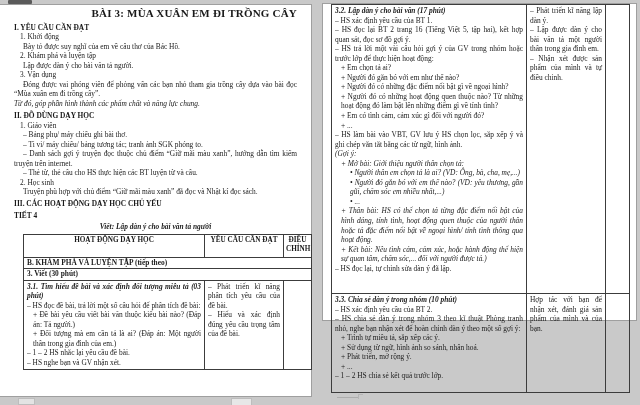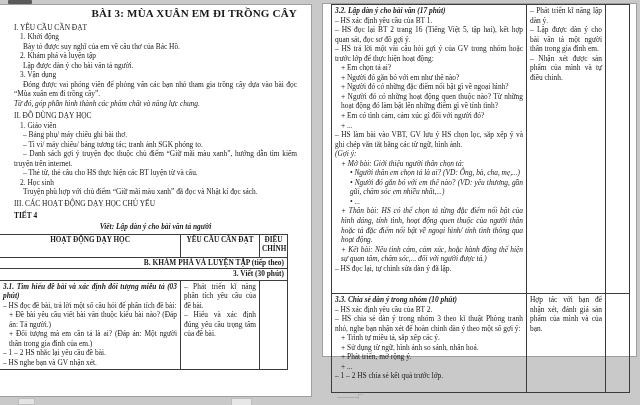--- a/index.html
+++ b/index.html
@@ -5,42 +5,42 @@
   html,body{margin:0;padding:0;}
   body{
     width:640px;height:405px;position:relative;overflow:hidden;
     background:#c9c9c9;
     font-family:"Liberation Serif","DejaVu Serif",serif;
     color:#1a1a1a;
     -webkit-font-smoothing:antialiased;
   }
   .page{position:absolute;background:#ffffff;border:1px solid #9f9f9f;box-sizing:border-box;}
   #left-page{left:-2px;top:4px;width:314px;height:393px;}
-  #right-page{left:322px;top:3px;width:315px;height:354px;}
+  #right-page{left:322px;top:3px;width:315px;height:318px;}
   .page-inner{padding:4px 14px 0 15px;}
 
   .ln{font-size:7.4px;line-height:9.55px;text-align:justify;}
   .it{font-style:italic;}
   .bi{font-weight:bold;font-style:italic;}
   .sub{padding-left:6px;font-weight:normal;}
   .p-ind{text-indent:9px;}
   .plus{padding-left:6px;}
   .bullet{padding-left:15px;}
 
   .doc-title{font-size:11px;font-weight:bold;text-align:right;margin-bottom:4px;letter-spacing:.2px;}
-  .sec-h{font-weight:normal;margin-top:2.5px;}
+  .sec-h{font-weight:bold;margin-top:2.5px;}
   .tiet{font-weight:bold;text-align:left;margin-top:2px;}
   .tbl-caption{font-weight:bold;text-align:center;margin-top:1.5px;margin-bottom:2px;font-style:italic;}
 
   table{border-collapse:collapse;table-layout:fixed;}
   td,th{border:1px solid #3c3c3c;vertical-align:top;overflow:hidden;box-sizing:border-box;padding:0 3px;}
   th{font-size:7.2px;line-height:9.2px;text-align:center;padding:1px 2px;}
-  #left-table{margin-left:0;width:288px;}
+  #left-table{margin-left:24px;width:288px;}
   #right-table{position:absolute;left:8px;top:0px;width:298px;}
-  .span-row td{font-weight:bold;font-size:7.4px;line-height:10.5px;text-align:right;}
+  .span-row td{font-weight:bold;font-size:7.4px;line-height:10.5px;}
   .cell-pad{padding-top:1px;}
 
   
   .artifact{position:absolute;}
   #corner-smudge{left:8px;top:0;width:24px;height:4px;background:#5a5a5a;border-radius:1px;}
   #frag-a{left:18px;top:398px;width:15px;height:5px;border:1px solid #bdbdbd;background:#e3e3e3;}
   #frag-b{left:231px;top:398px;width:19px;height:6px;border:1px solid #bdbdbd;background:#e7e7e7;}
   #frag-c{left:337px;top:397px;width:22px;height:0;border-top:1.5px solid #adadad;}
   #frag-c-tick{left:358px;top:394px;width:4px;height:4px;border-left:1px solid #b5b5b5;border-top:1px solid #b5b5b5;}
 </style>

